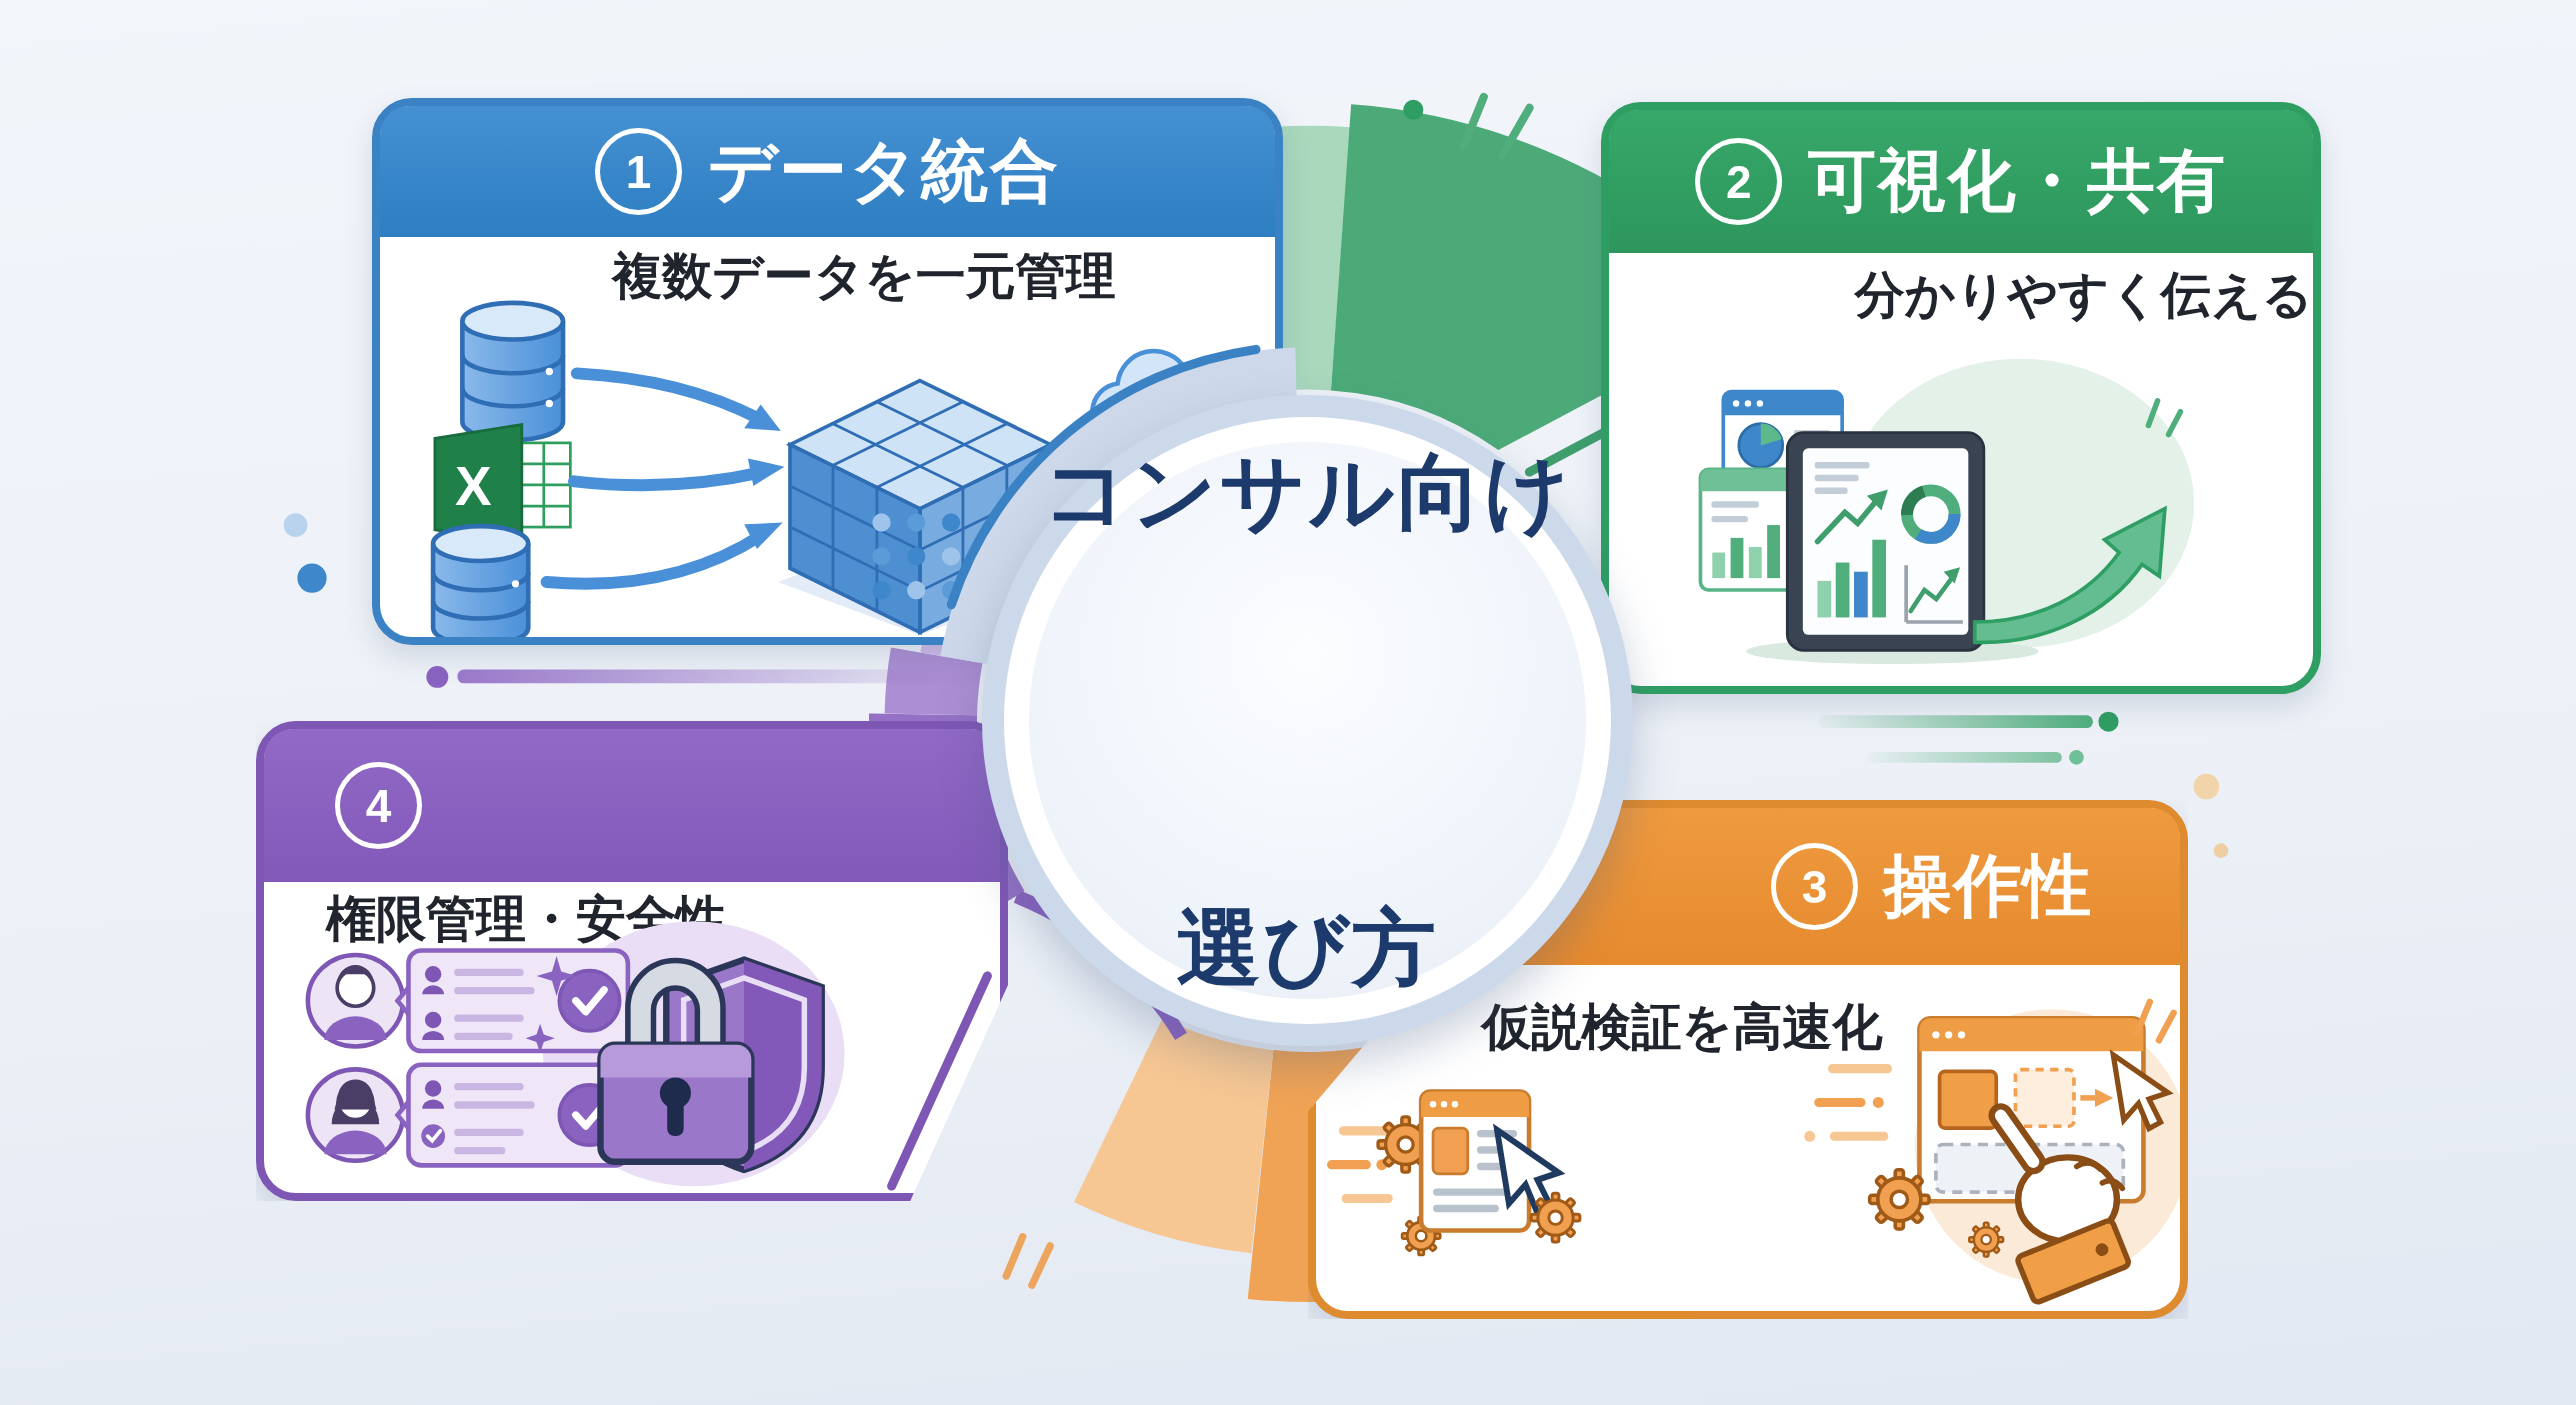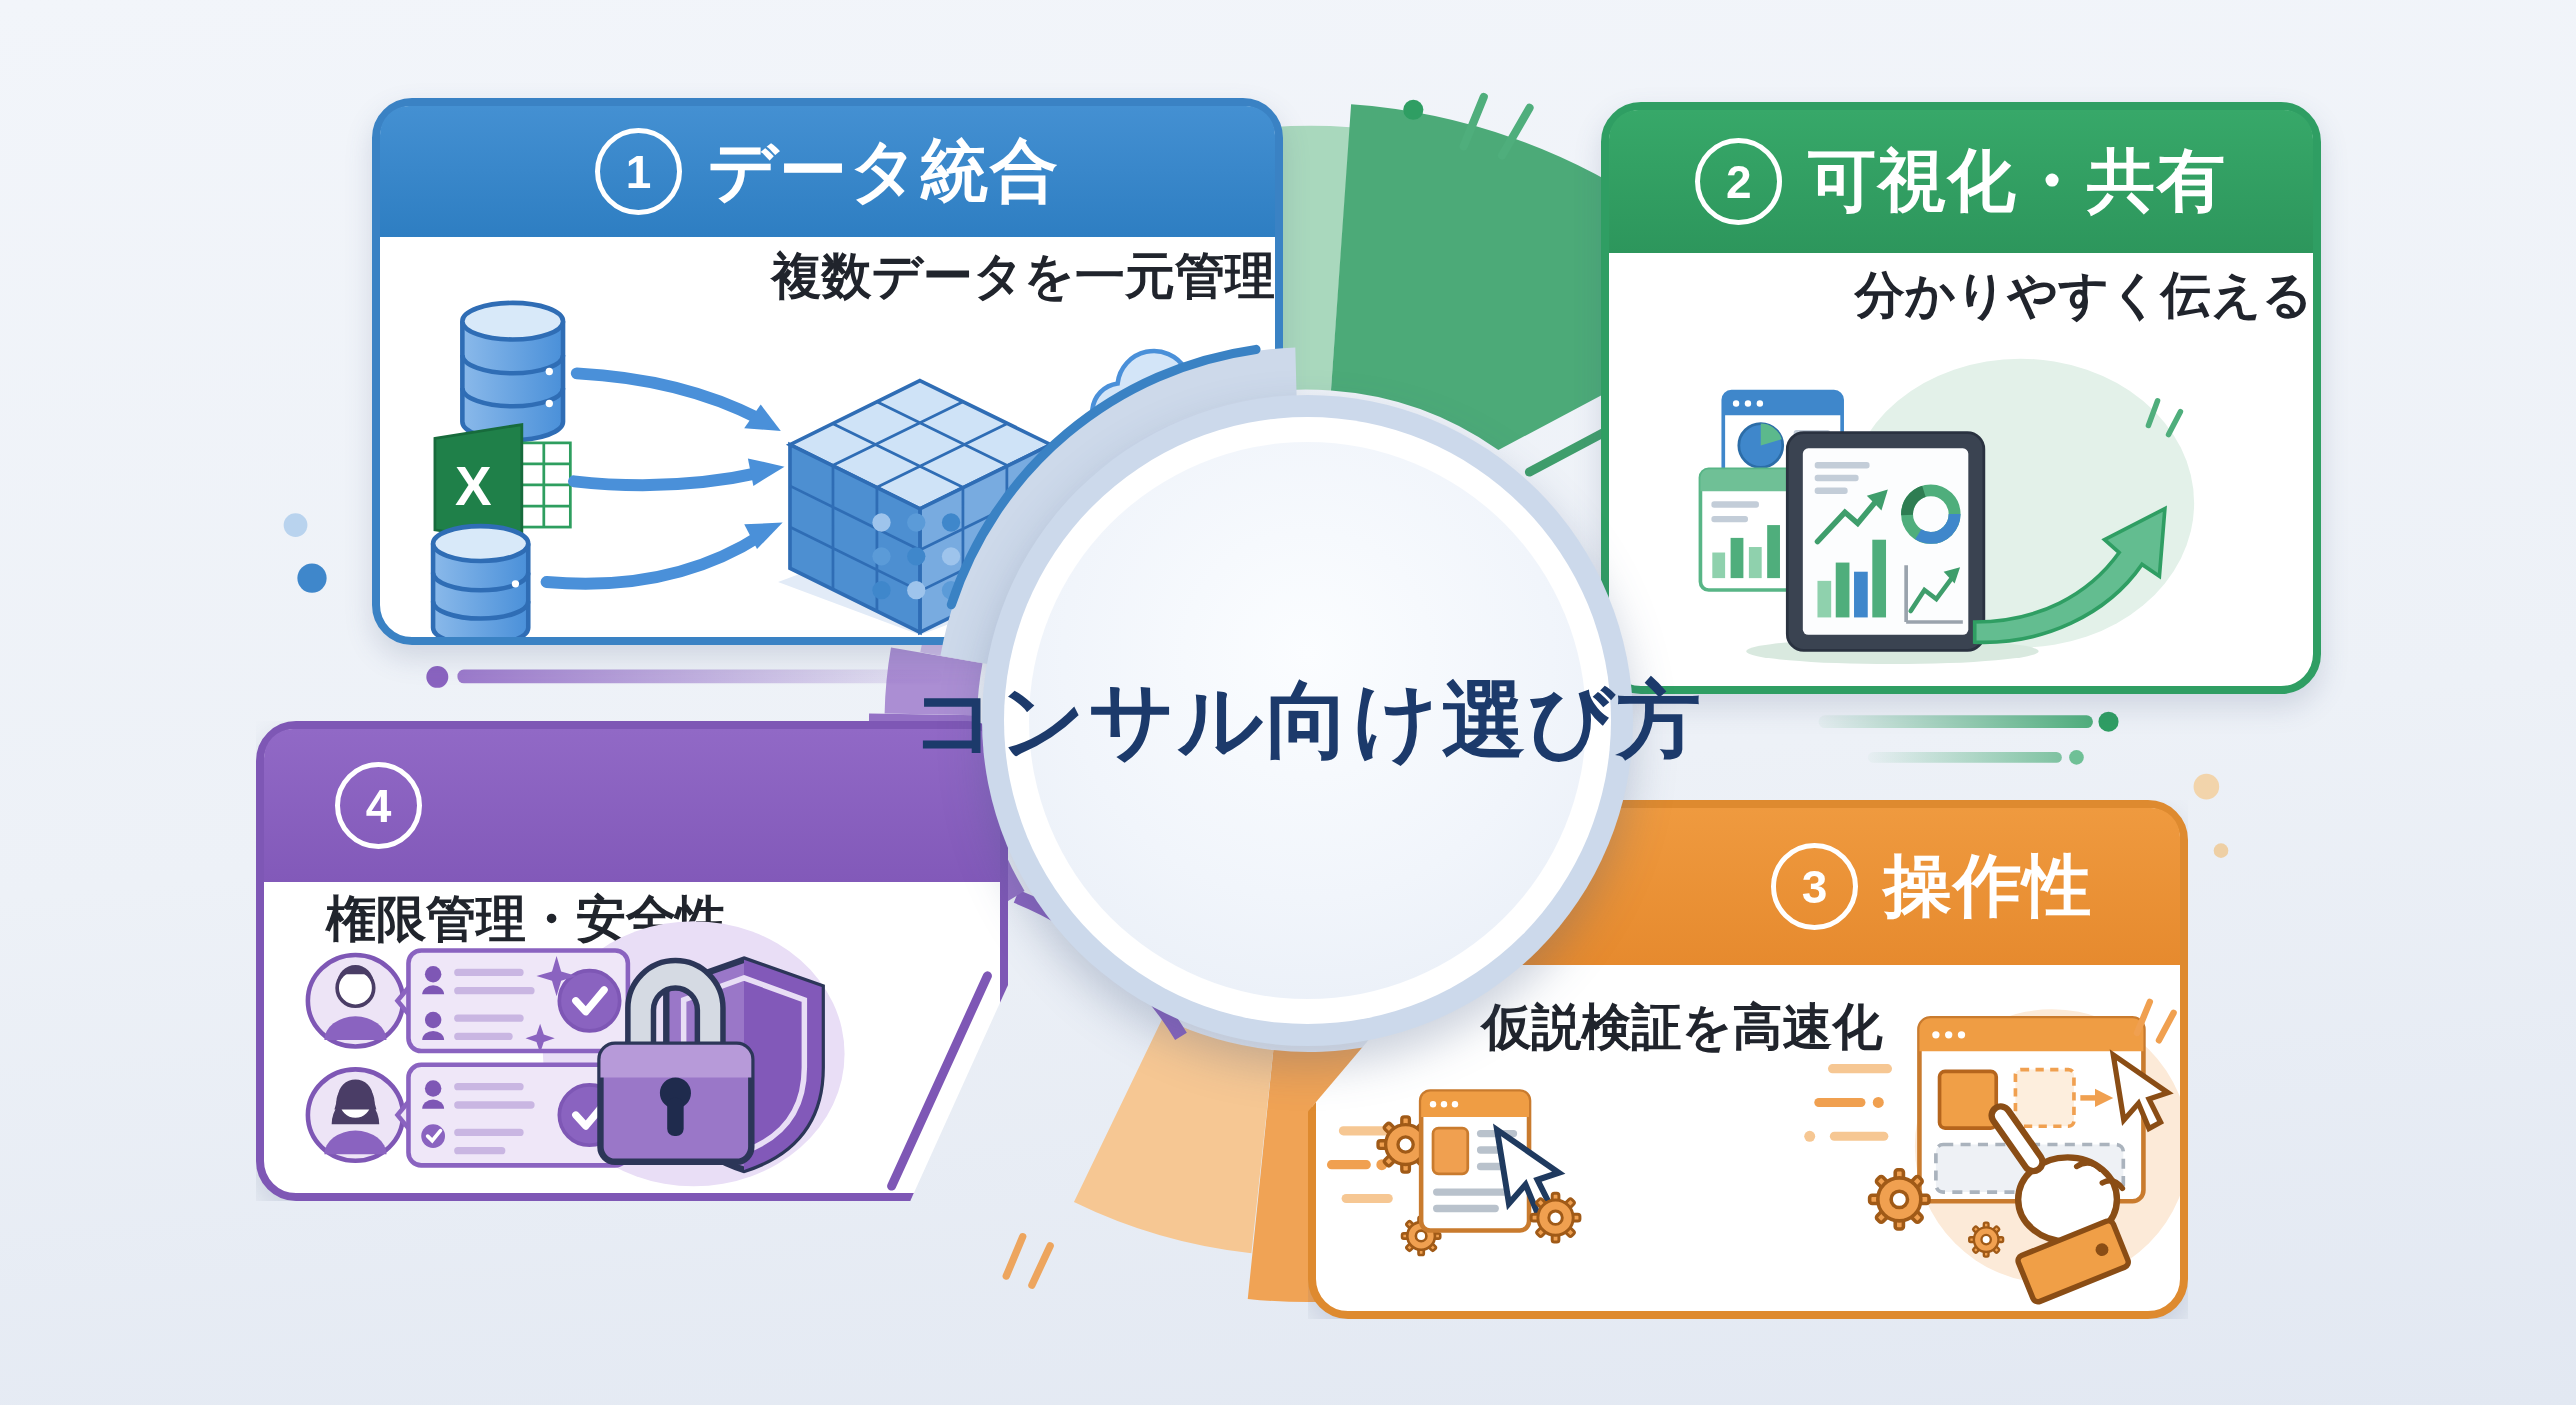--- a/index.html
+++ b/index.html
@@ -15,21 +15,21 @@
   .card-header{position:absolute;top:0;left:0;right:0;display:flex;align-items:center;
     justify-content:center;gap:25.6px;color:#fff;border-radius:29px 29px 0 0;}
   .num{display:inline-flex;align-items:center;justify-content:center;width:77px;height:77px;
     border:5.5px solid #fff;border-radius:50%;font-size:46px;font-weight:800;flex:0 0 auto;}
   .title{font-size:68px;font-weight:700;letter-spacing:1.8px;white-space:nowrap;}
   .subtitle{position:absolute;font-size:50px;font-weight:800;color:#20242c;white-space:nowrap;}
   .illus{position:absolute;left:0;top:0;width:100%;height:100%;}
 
   .c1{left:372px;top:98px;width:895px;height:531px;border-color:#3a82c4;}
   .c1 .card-header{height:131px;background:linear-gradient(180deg,#4490d2,#2e7ec2);}
-  .c1 .subtitle{top:137px;left:0;right:0;text-align:right;padding-left:73px;}
+  .c1 .subtitle{top:137px;left:0;right:0;text-align:center;padding-left:73px;}
 
   .c2{left:1601px;top:102px;width:704px;height:576px;border-color:#2f9e63;}
   .c2 .card-header{height:143px;background:linear-gradient(180deg,#37a869,#2d965c);}
   .c2 .subtitle{top:152px;left:0;right:0;text-align:right;}
 
   .c3{left:1308px;top:800px;width:864px;height:503px;border-color:#de8a2f;
       clip-path:polygon(0 60%,30% 0,100% 0,100% 100%,0 100%);}
   .c3 .card-header{height:157px;background:linear-gradient(180deg,#ef9a3f,#e68a2e);
       justify-content:flex-end;padding-right:87px;}
   .c3 .subtitle{top:186px;left:110px;width:512px;text-align:center;}
@@ -41,21 +41,21 @@
   .c4 .subtitle{top:157px;left:62px;}
   .c4-diag{position:absolute;z-index:2;left:935px;top:961px;width:9.1px;height:240px;
       background:#7e57b5;transform:rotate(24.5deg);border-radius:4.6px;}
 
   .circle-wrap{position:absolute;z-index:4;left:982px;top:395px;width:651px;height:651px;}
   .ring-gray{position:absolute;inset:0;border-radius:50%;background:#ccd9eb;
       box-shadow:0 20px 44px rgba(70,90,130,.28);}
   .ring-white{position:absolute;inset:22px;border-radius:50%;background:#ffffff;}
   .circle-inner{position:absolute;inset:47px;border-radius:50%;
       background:radial-gradient(circle at 50% 38%,#fbfdff 0%,#f1f5fb 55%,#e7edf6 100%);
-      display:flex;flex-direction:row;align-items:center;justify-content:center;}
+      display:flex;flex-direction:column;align-items:center;justify-content:space-between;}
   .circle-inner .line{font-size:84px;font-weight:800;color:#1c3a6b;line-height:1.2;
       letter-spacing:2.7px;white-space:nowrap;}
 </style>
 </head>
 <body>
 
 <div class="canvas">
 
   <svg class="bg-svg" width="2576" height="1405" viewBox="0 0 2816 1536">
     <defs>

